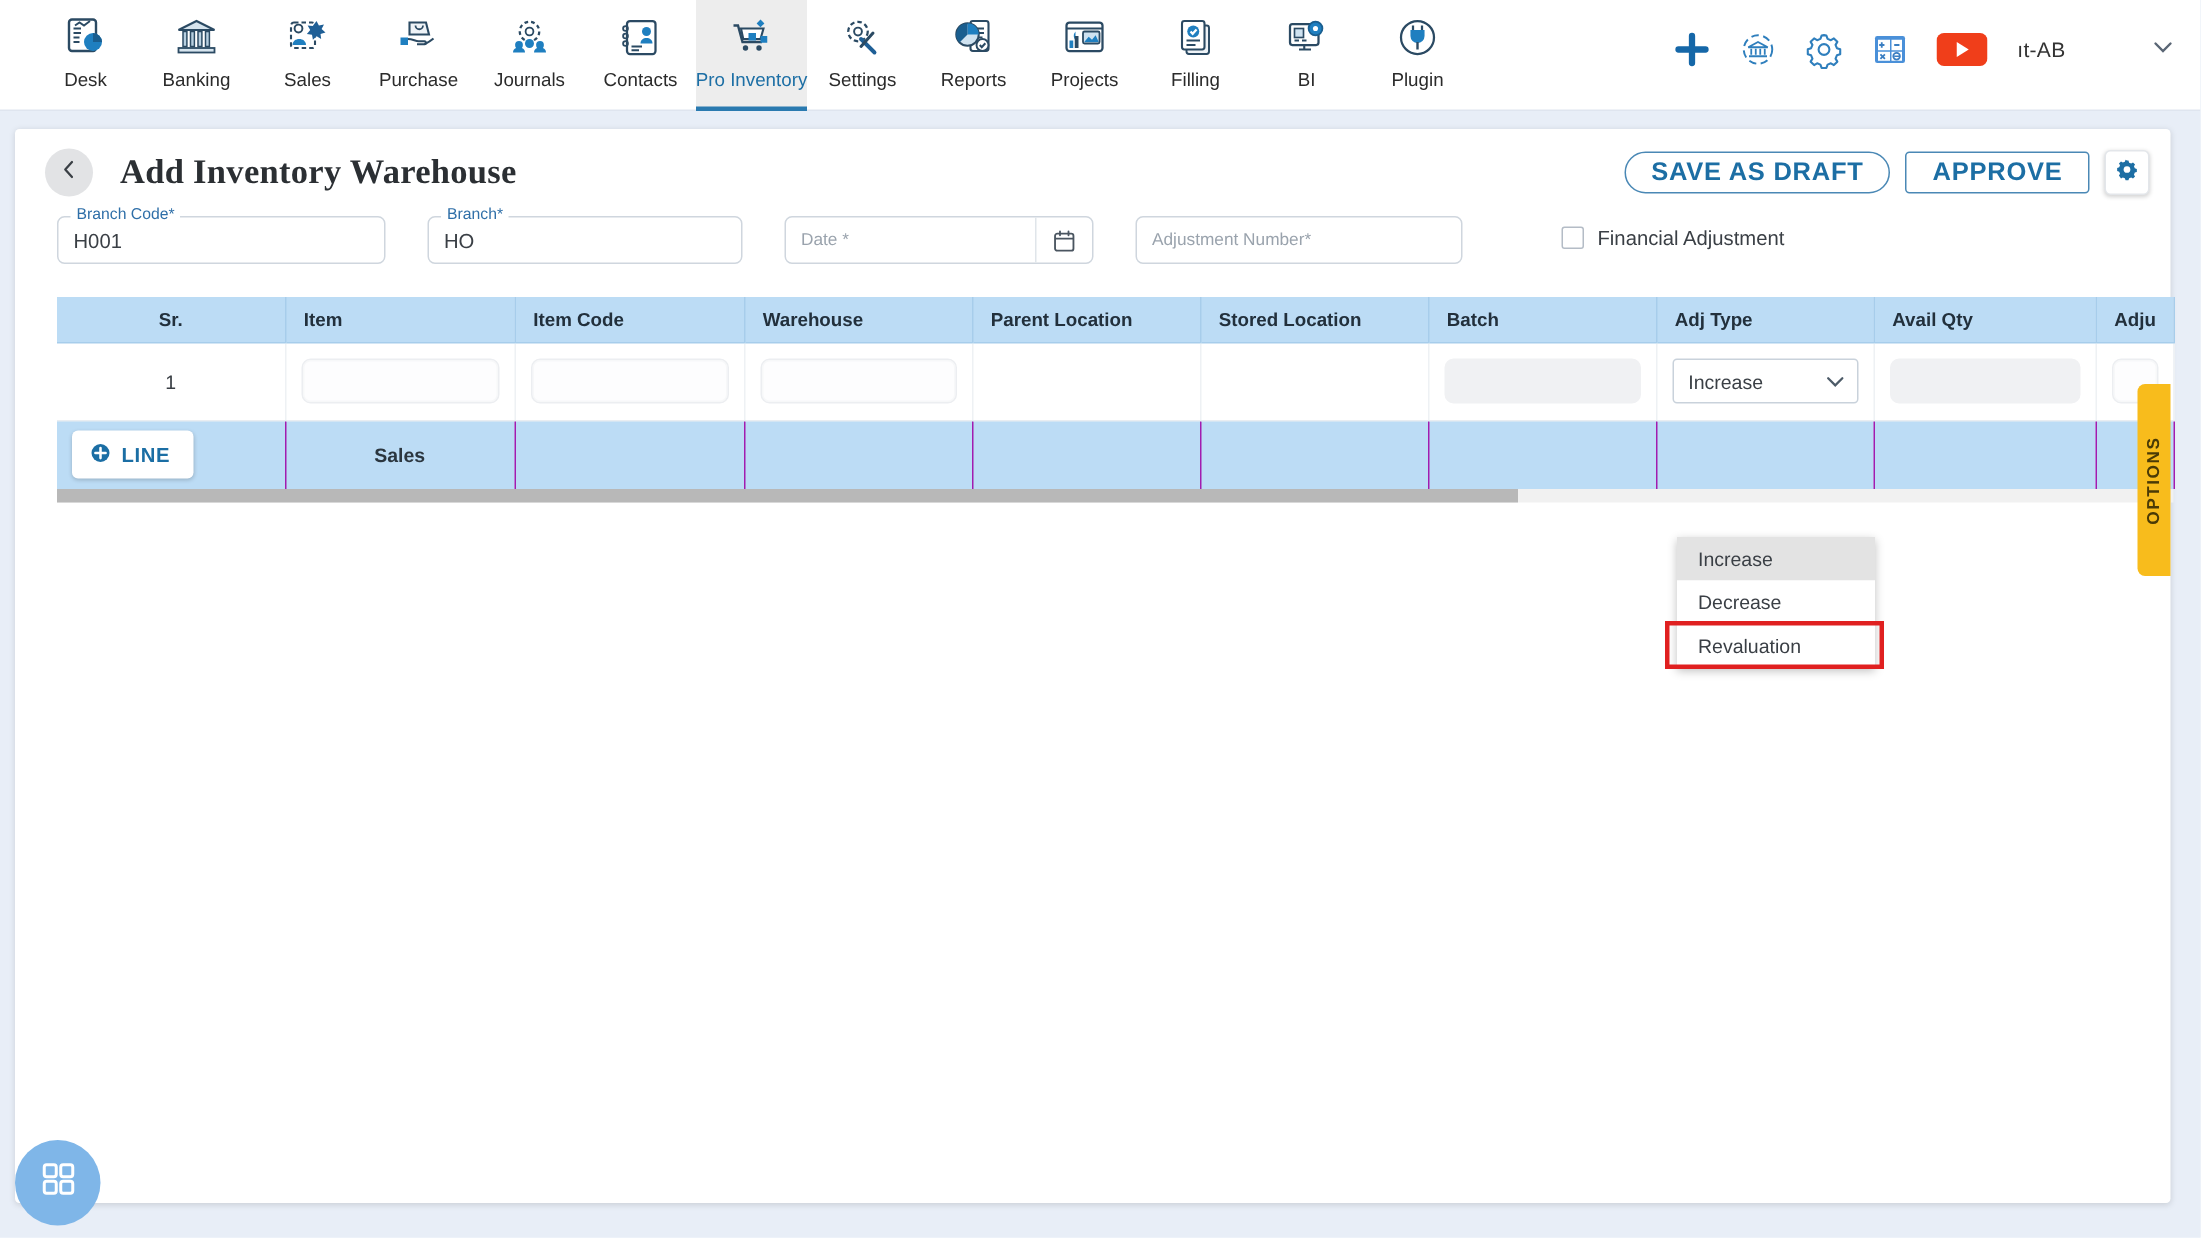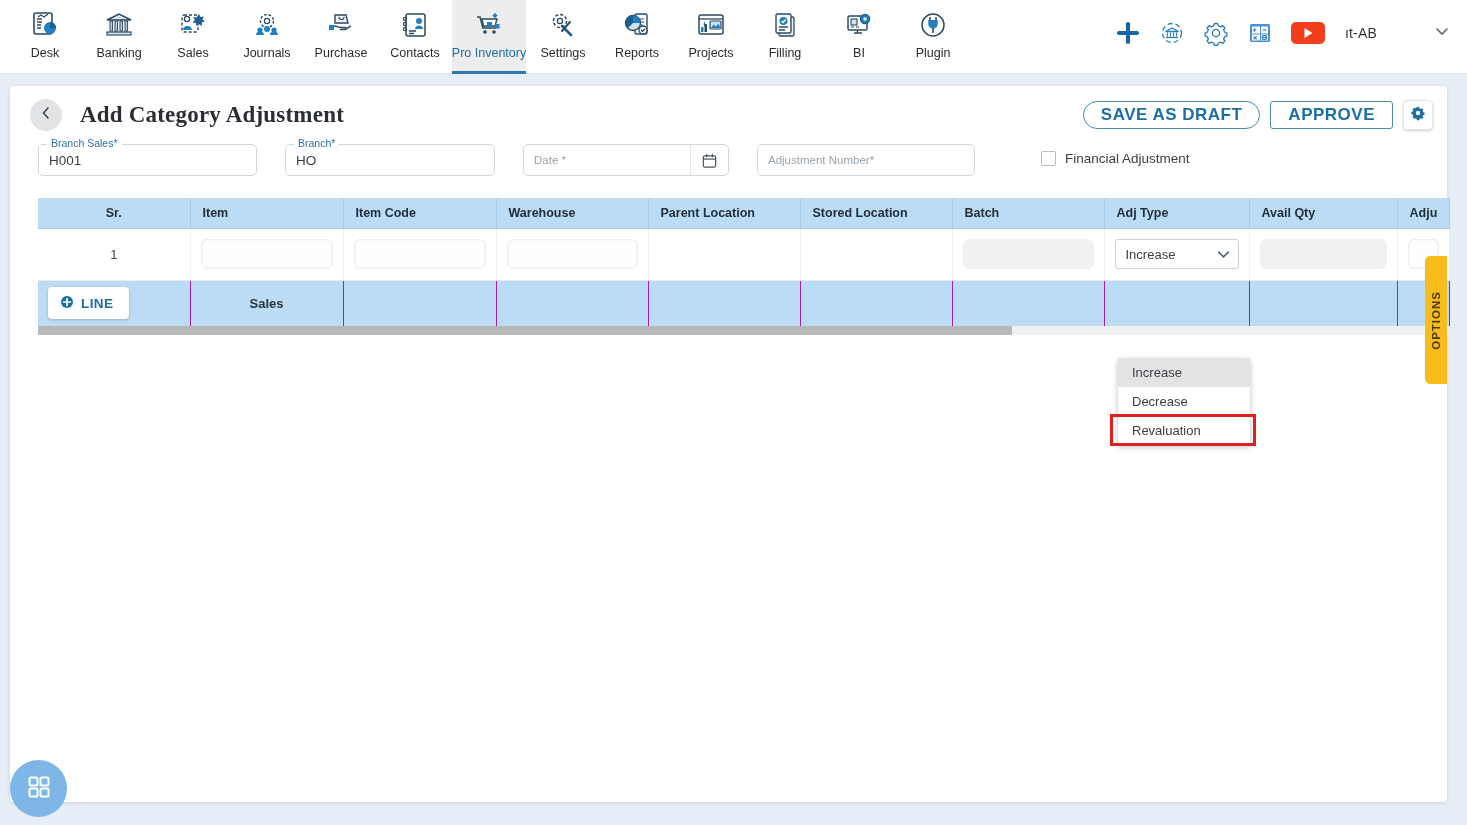--- a/index.html
+++ b/index.html
@@ -11,21 +11,21 @@
   }
   .app { position: relative; width: 1467px; height: 825px; }
 
   
   .topnav {
     position: absolute; left: 0; top: 0; width: 1467px; height: 74px;
     background: #ffffff;
     display: flex; align-items: flex-start;
     border-bottom: 1px solid #dfe5ef;
   }
-  .nav-items { display: flex; align-items: flex-start; height: 74px; padding-left: 8px; }
+  .nav-items { display: flex; align-items: flex-start; height: 74px; padding-left: 20px; }
   .nav-item {
     width: 74px; height: 74px;
     display: flex; flex-direction: column; align-items: center; justify-content: flex-start;
     padding-top: 8px; cursor: pointer; position: relative;
   }
   .nav-item .ico { height: 34px; display: flex; align-items: center; justify-content: center; }
   .nav-item .lbl {
     font-size: 12.5px; color: #2b2b2b; margin-top: 4px; white-space: nowrap;
   }
   .nav-item.active { background: #ededed; }
@@ -243,43 +243,43 @@
             <path d="M5 20c0-2.6 2.2-4 4.5-4s4.5 1.4 4.5 4z" fill="#1f7fc0"></path>
             <path d="M21 4l1.6 3 3.4-.6-1.6 3 2.6 2.2-3.3 1 .4 3.4-3-1.8-2.5 2.3-.6-3.4-3.4-.5 2.2-2.6-1.7-3 3.4.4z" fill="#1f5f96"></path>
           </svg>
         </span>
         <span class="lbl">Sales</span>
       </div>
 
       <div class="nav-item">
         <span class="ico">
           <svg width="30" height="30" viewBox="0 0 30 30">
+            <path d="M9 5h11l2 8H9z" fill="#eef3f7" stroke="#2b4a63" stroke-width="1.4"></path>
+            <path d="M13 7a2.5 2.5 0 0 0 5 0" fill="none" stroke="#2b4a63" stroke-width="1.2"></path>
+            <rect x="3" y="15" width="5" height="5" fill="#1f7fc0"></rect>
+            <path d="M8 16c3 0 5 1.5 7 1.5h4c1.2 0 1.2 2 0 2h-5" fill="none" stroke="#2b4a63" stroke-width="1.4"></path>
+            <path d="M19 19.5c2-1 4.5-2.5 6-3.8" fill="none" stroke="#2b4a63" stroke-width="1.4"></path>
+          </svg>
+        </span>
+        <span class="lbl">Purchase</span>
+      </div>
+
+      <div class="nav-item">
+        <span class="ico">
+          <svg width="30" height="30" viewBox="0 0 30 30">
             <circle cx="15" cy="11" r="6.5" fill="none" stroke="#2b4a63" stroke-width="1.5" stroke-dasharray="2.5 2"></circle>
             <circle cx="15" cy="11" r="2.6" fill="#fff" stroke="#2b4a63" stroke-width="1.2"></circle>
             <circle cx="15" cy="19" r="3" fill="#1f7fc0"></circle>
             <circle cx="8" cy="20" r="2.6" fill="#1f7fc0"></circle>
             <circle cx="22" cy="20" r="2.6" fill="#1f7fc0"></circle>
             <path d="M4 25c0-2.3 1.8-3.4 4-3.4s4 1.1 4 3.4z" fill="#1f7fc0"></path>
             <path d="M18 25c0-2.3 1.8-3.4 4-3.4s4 1.1 4 3.4z" fill="#1f7fc0"></path>
           </svg>
         </span>
         <span class="lbl">Journals</span>
-      </div>
-
-      <div class="nav-item">
-        <span class="ico">
-          <svg width="30" height="30" viewBox="0 0 30 30">
-            <path d="M9 5h11l2 8H9z" fill="#eef3f7" stroke="#2b4a63" stroke-width="1.4"></path>
-            <path d="M13 7a2.5 2.5 0 0 0 5 0" fill="none" stroke="#2b4a63" stroke-width="1.2"></path>
-            <rect x="3" y="15" width="5" height="5" fill="#1f7fc0"></rect>
-            <path d="M8 16c3 0 5 1.5 7 1.5h4c1.2 0 1.2 2 0 2h-5" fill="none" stroke="#2b4a63" stroke-width="1.4"></path>
-            <path d="M19 19.5c2-1 4.5-2.5 6-3.8" fill="none" stroke="#2b4a63" stroke-width="1.4"></path>
-          </svg>
-        </span>
-        <span class="lbl">Purchase</span>
       </div>
 
       <div class="nav-item">
         <span class="ico">
           <svg width="30" height="30" viewBox="0 0 30 30">
             <rect x="6" y="4" width="19" height="22" rx="2" fill="#fff" stroke="#2b4a63" stroke-width="1.5"></rect>
             <circle cx="5" cy="9" r="1.6" fill="none" stroke="#2b4a63" stroke-width="1.2"></circle>
             <circle cx="5" cy="14" r="1.6" fill="none" stroke="#2b4a63" stroke-width="1.2"></circle>
             <circle cx="5" cy="19" r="1.6" fill="none" stroke="#2b4a63" stroke-width="1.2"></circle>
             <circle cx="19" cy="11" r="3" fill="#1f7fc0"></circle>
@@ -439,40 +439,40 @@
   <div class="page-card">
 
     <div class="page-head">
       <div class="back-btn">
         <span>
           <svg width="14" height="14" viewBox="0 0 14 14">
             <path d="M9 2L4.5 7L9 12" fill="none" stroke="#3a3f45" stroke-width="1.5" stroke-linecap="round" stroke-linejoin="round"></path>
           </svg>
         </span>
       </div>
-      <div class="page-title">Add Category Adjustment</div>
+      <div class="page-title">Add Inventory Warehouse</div>
 
       <div class="head-actions">
         <div class="btn-outline rounded">SAVE AS DRAFT</div>
         <div class="btn-outline square">APPROVE</div>
         <div class="gear-btn">
           <span>
             <svg width="16" height="16" viewBox="0 0 20 20">
               <path d="M10 2.4l1.2.2.6 1.7 1.7.7 1.5-.9 1.7 1.7-.9 1.5.7 1.7 1.7.6v2.4l-1.7.6-.7 1.7.9 1.5-1.7 1.7-1.5-.9-1.7.7-.6 1.7H8.8l-.6-1.7-1.7-.7-1.5.9L3.3 15l.9-1.5-.7-1.7-1.7-.6V8.8l1.7-.6.7-1.7-.9-1.5 1.7-1.7 1.5.9 1.7-.7.6-1.7z" fill="#1c6ea4"></path>
               <circle cx="10" cy="10" r="2.8" fill="#fff"></circle>
             </svg>
           </span>
         </div>
       </div>
     </div>
 
     <div class="form-row">
 
       <div class="field w-branchcode">
-        <div class="flabel"><span>Branch Sales</span><span class="req">*</span></div>
+        <div class="flabel"><span>Branch Code</span><span class="req">*</span></div>
         <div class="frame">
           <span class="fval">H001</span>
         </div>
       </div>
 
       <div class="field w-branch">
         <div class="flabel"><span>Branch</span><span class="req">*</span></div>
         <div class="frame">
           <span class="fval">HO</span>
         </div>

